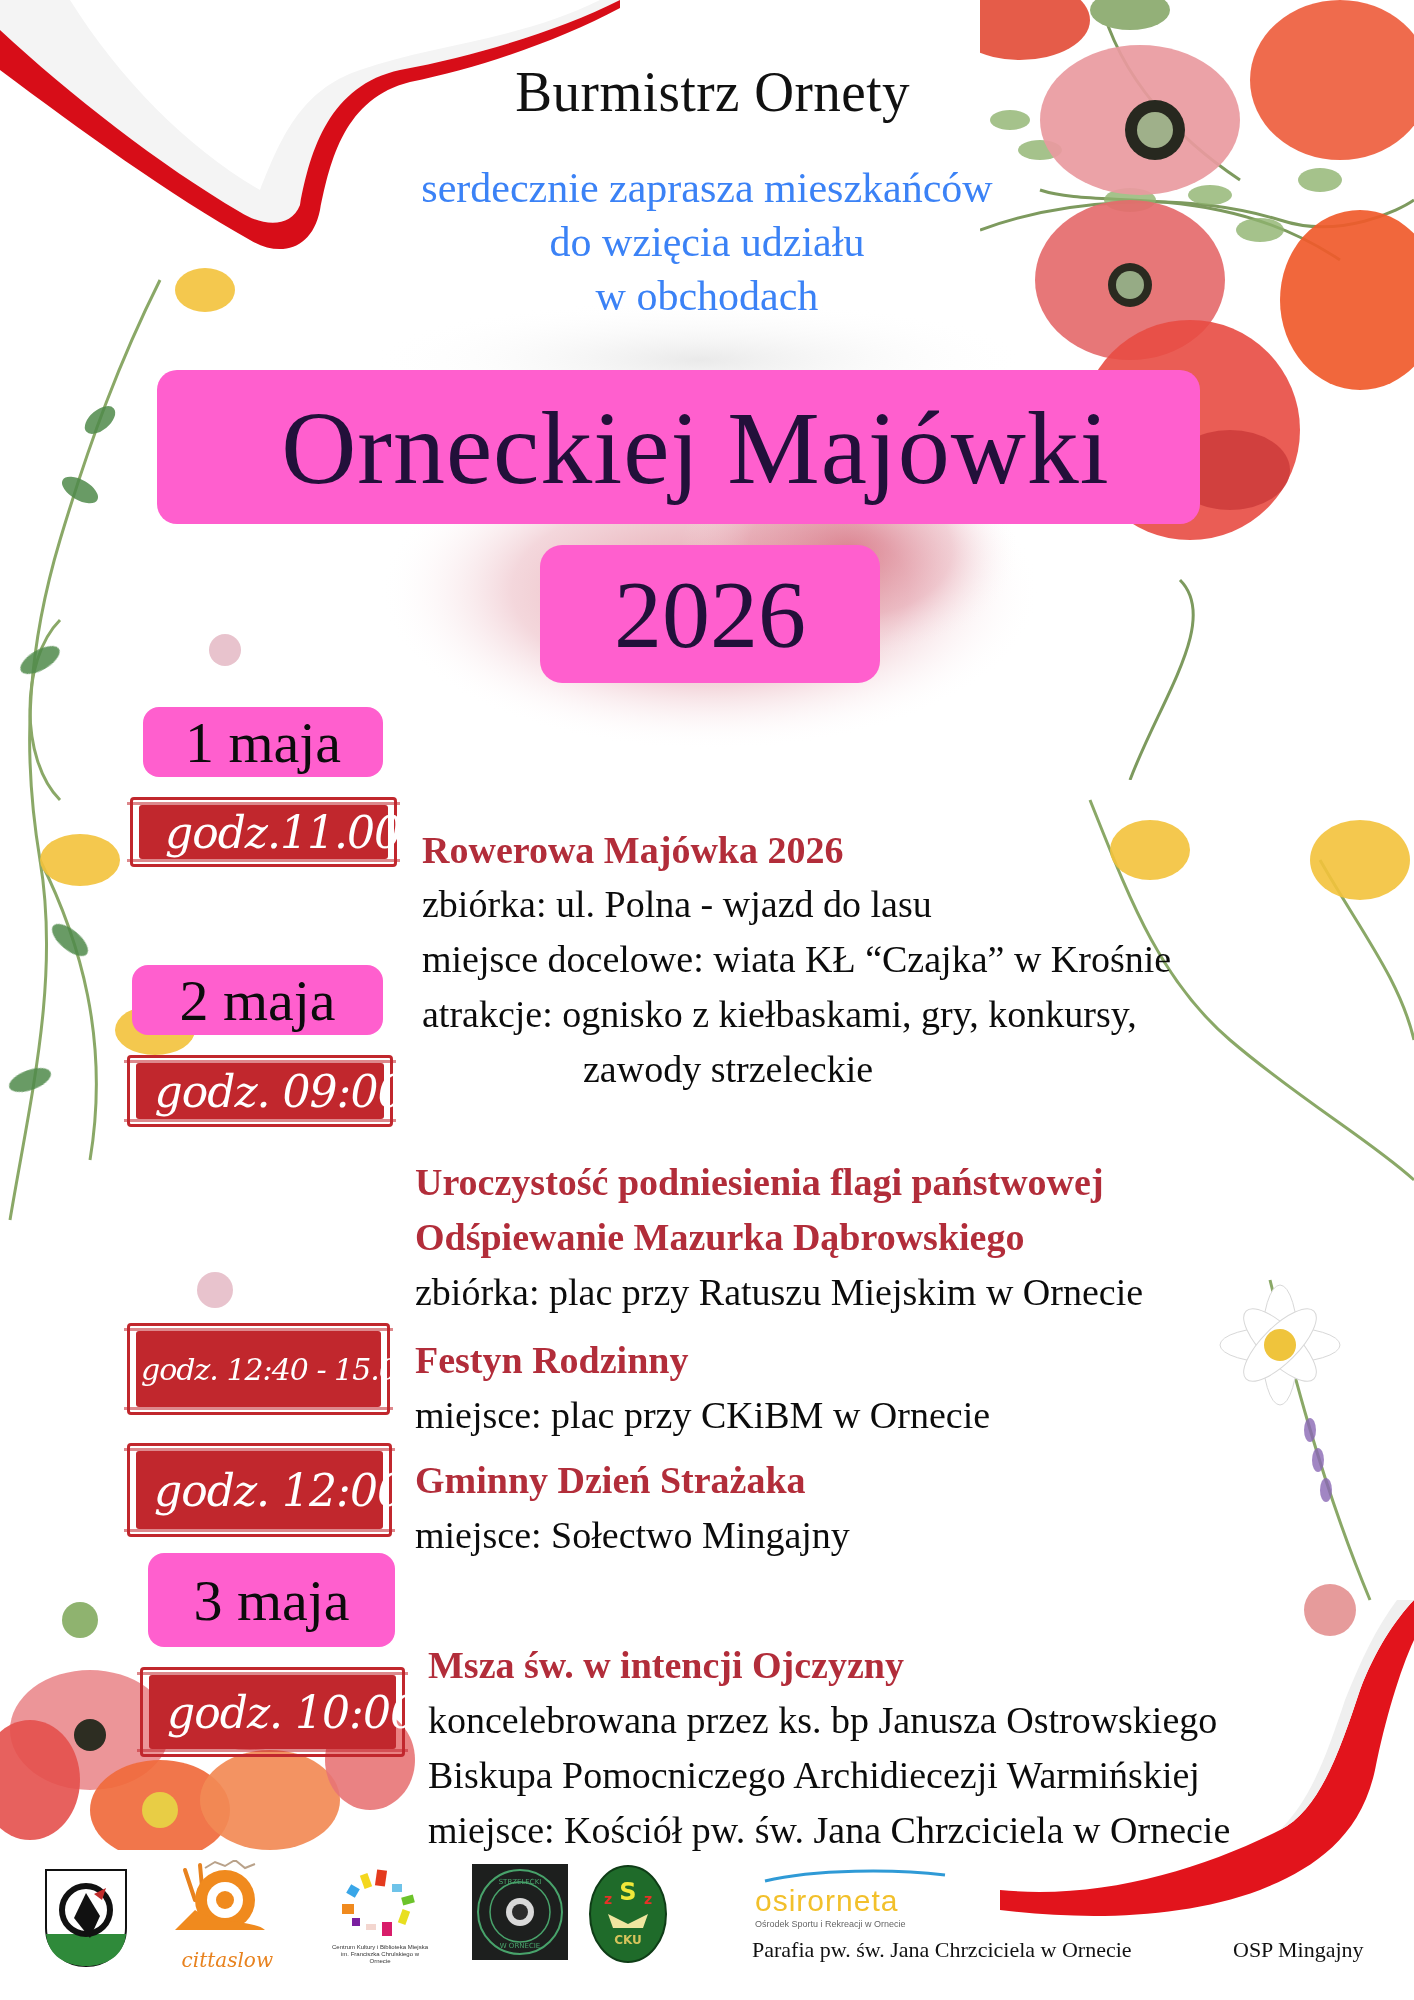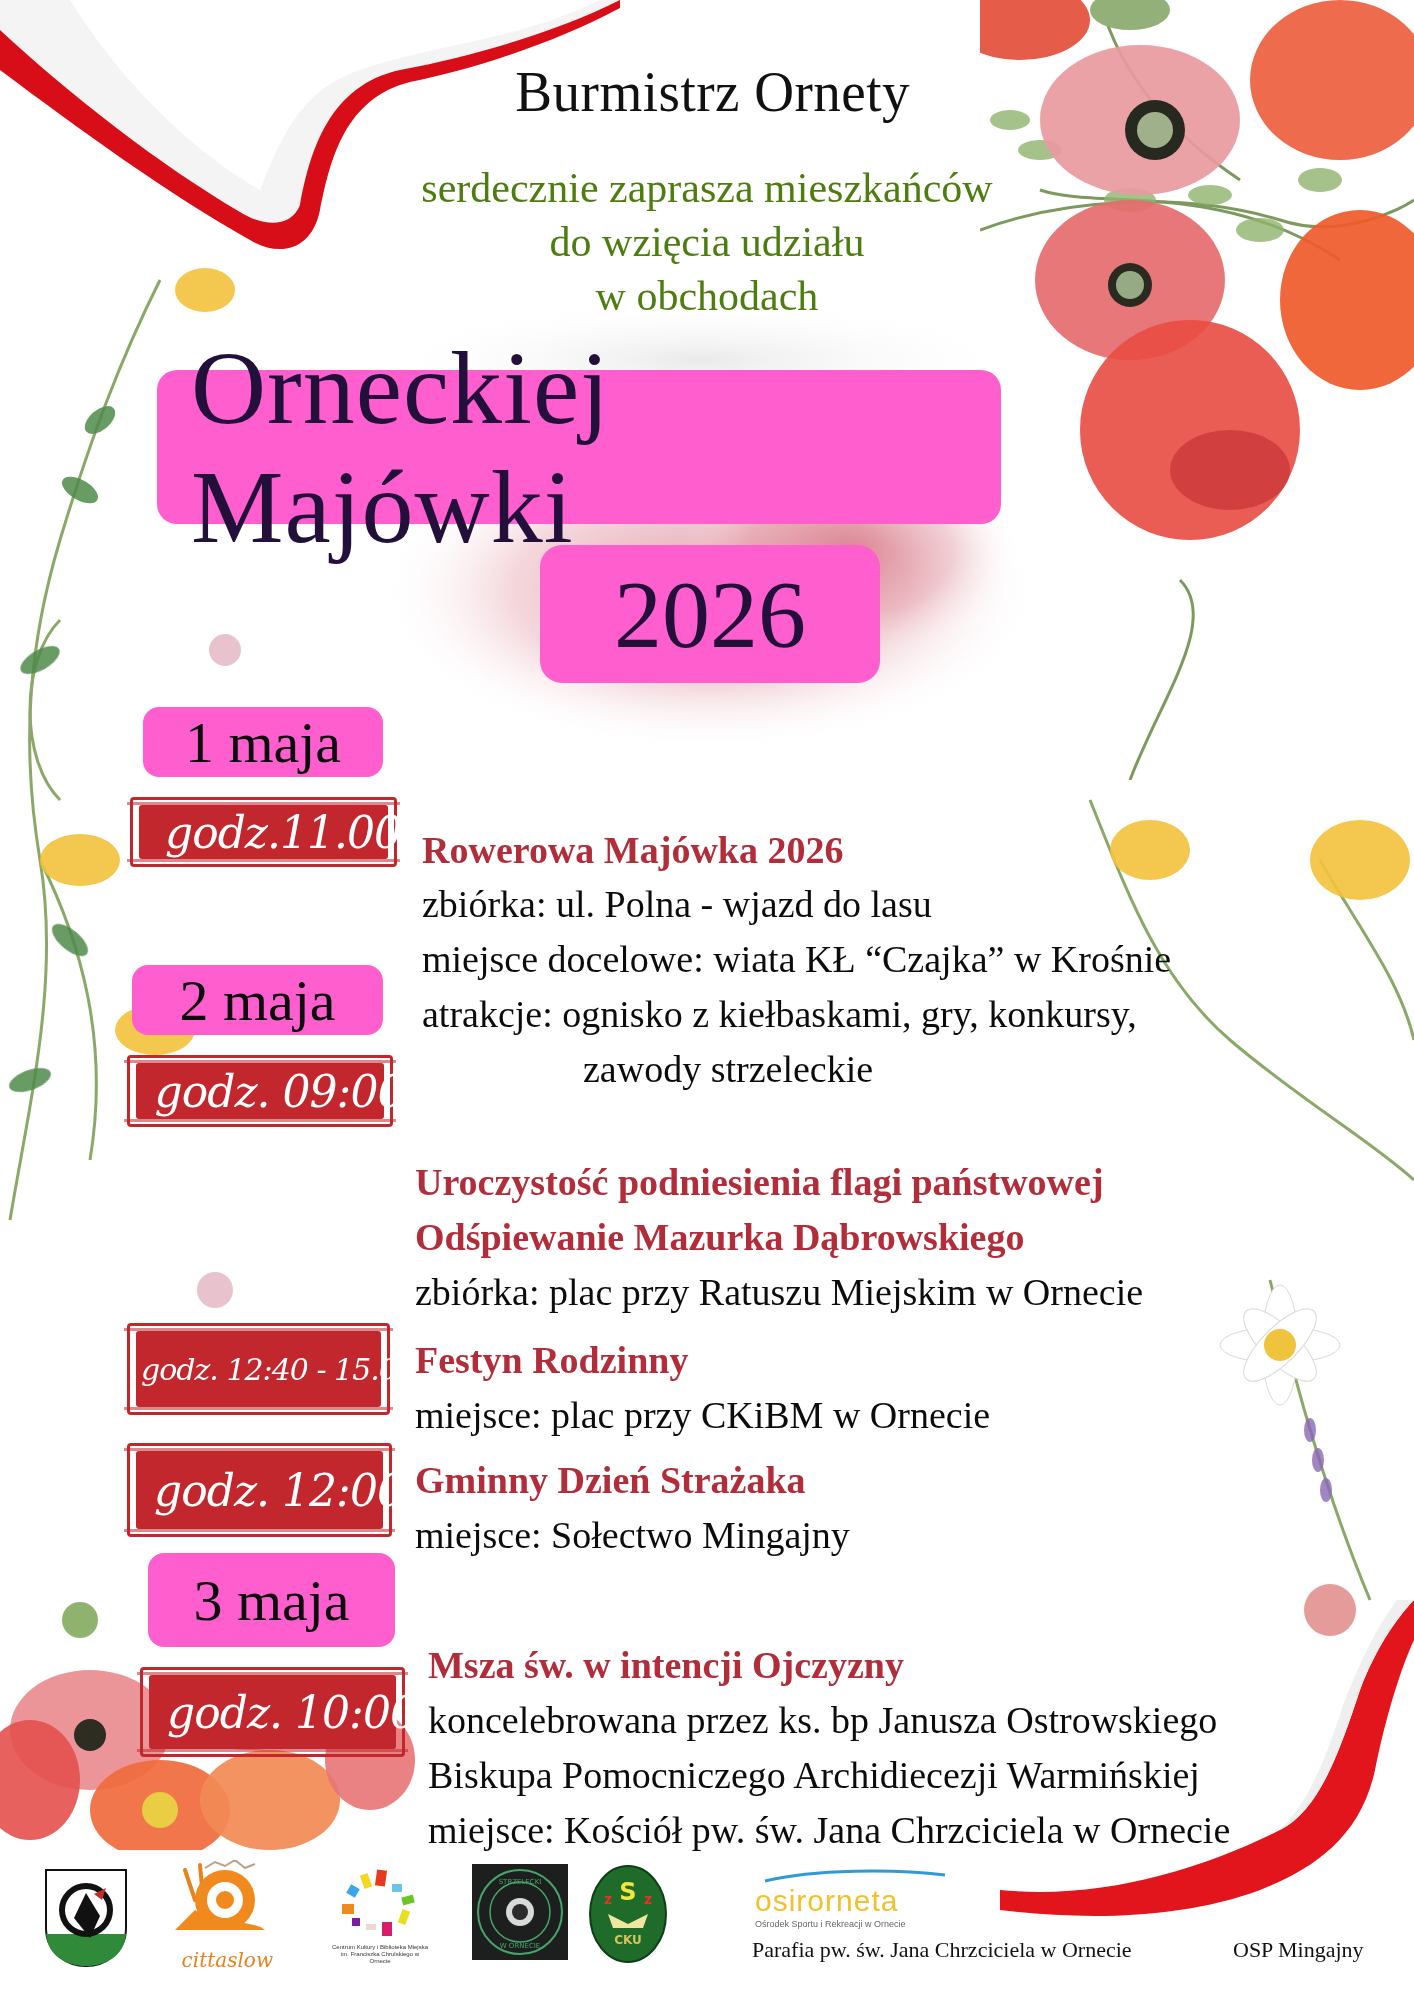--- a/index.html
+++ b/index.html
@@ -10,25 +10,25 @@
   .deco { position: absolute; pointer-events: none; }
 
   
   .heading-main {
     position: absolute; left: 0; width: 1414px; top: 58px; text-align: center;
     font-family: "Liberation Serif", serif; font-size: 58px; color: #111;
     letter-spacing: 0.5px; padding-left: 12px; transform: scaleX(0.95);
   }
   .invite {
     position: absolute; left: 0; width: 1414px; text-align: center;
-    font-family: "Liberation Serif", serif; font-size: 42px; color: #4d7c0f; line-height: 56px;
+    font-family: "Liberation Serif", serif; font-size: 42px; color: #3b82f6; line-height: 56px;
   }
 
   .title-box {
-    position: absolute; left: 157px; top: 370px; width: 844px; height: 154px;
+    position: absolute; left: 157px; top: 370px; width: 1043px; height: 154px;
     background: #ff5fce; border-radius: 20px;
     display: flex; align-items: center; justify-content: center;
     font-family: "Liberation Serif", serif; font-size: 104px; color: #22103a;
     letter-spacing: 1px;
     padding-left: 34px;
   }
   .year-box {
     position: absolute; left: 540px; top: 545px; width: 340px; height: 138px;
     background: #ff5fce; border-radius: 22px;
     display: flex; align-items: center; justify-content: center;

